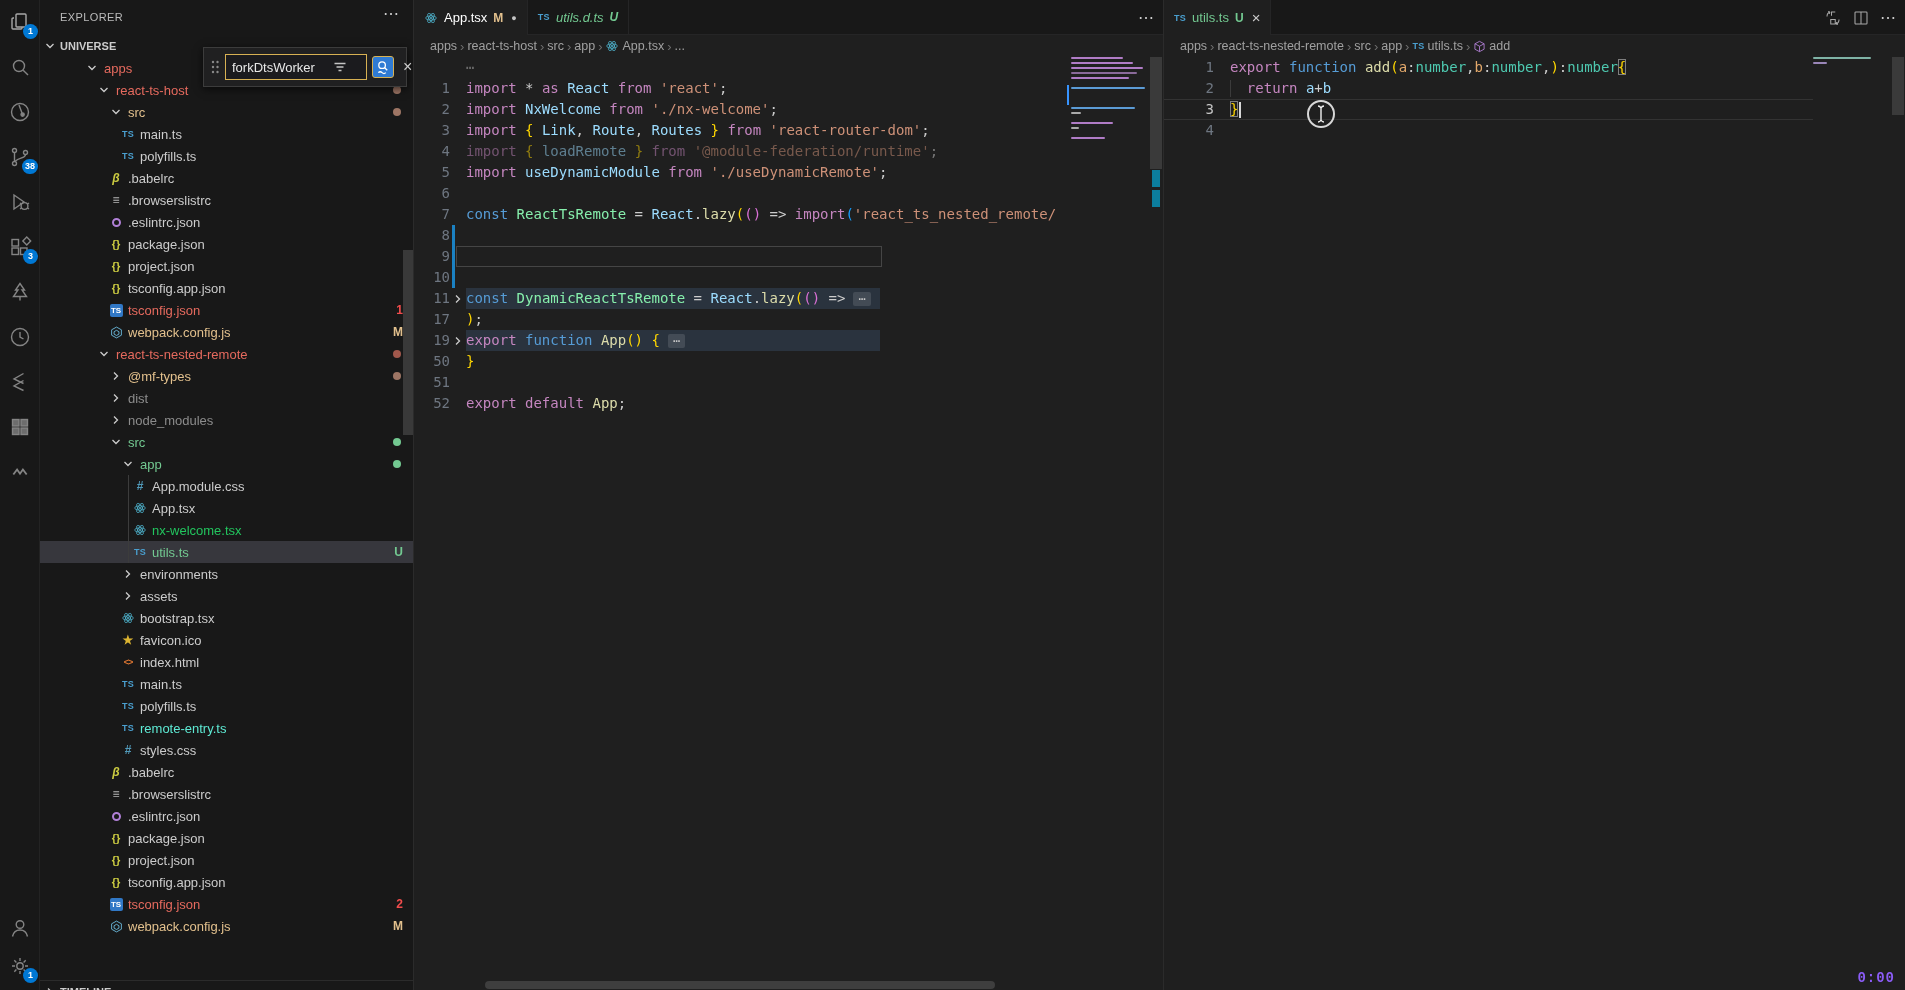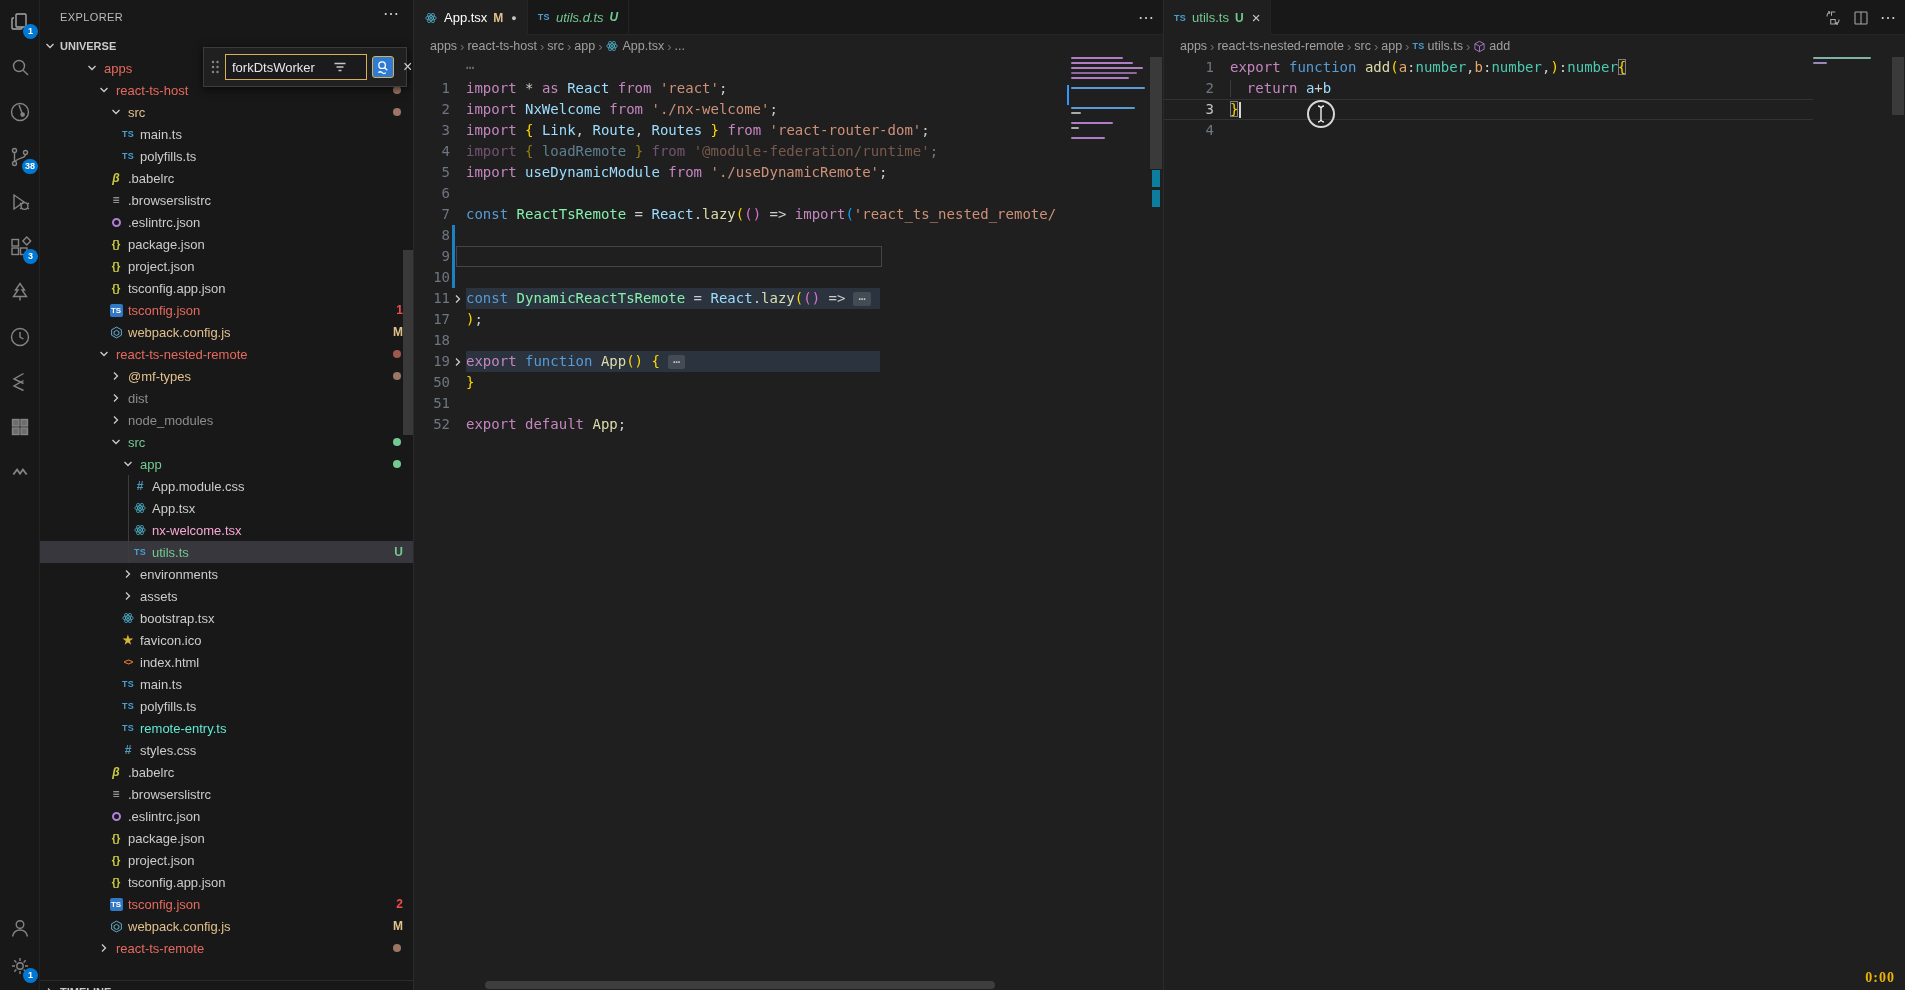--- a/index.html
+++ b/index.html
@@ -100,21 +100,21 @@
   .mm-change { position:absolute; left:-4px; top:28px; width:2px; height:20px; background:#3794ff; }
   .vscroll { position:absolute; right:0; top:0; bottom:0; width:14px; }
   .vs-slider { position:absolute; left:1px; right:1px; background:rgba(121,121,121,.3); }
   .vs-mark { position:absolute; left:3px; right:3px; background:#0c7d9d; }
   .hscroll { position:absolute; left:0; right:0; bottom:0; height:10px; }
   .hs-slider { position:absolute; top:1px; height:8px; background:rgba(121,121,121,.35); border-radius:4px; }
 
   
   .mouse-cursor { position:absolute; left:1307px; top:100px; width:28px; height:28px; border:2px solid rgba(235,235,235,.9);
     border-radius:50%; display:flex; align-items:center; justify-content:center; z-index:50; pointer-events:none; }
-  .timer-overlay { position:absolute; right:10px; bottom:4px; color:#eab308; font-family:Liberation Serif, serif;
+  .timer-overlay { position:absolute; right:10px; bottom:4px; color:#8b5cf6; font-family:Liberation Mono, monospace;
     font-size:14px; font-weight:bold; z-index:50; letter-spacing:1px; }
 
   .icon-ts { color:#4a9fcf; font-size:9px; font-weight:bold; letter-spacing:.3px; }
   .icon-tsconfig { display:inline-block; width:13px; height:13px; background:#3178c6; color:#fff; font-size:8px;
     font-weight:bold; text-align:center; line-height:13px; border-radius:2px; }
   .icon-json { color:#cbcb41; font-weight:bold; font-size:11px; }
   .icon-css { color:#519aba; font-weight:bold; font-size:12px; }
   .icon-html { color:#e37933; font-weight:bold; font-size:9px; letter-spacing:-1px; }
   .icon-babel { color:#cbcb41; font-style:italic; font-weight:bold; font-size:12px; }
   .icon-browserslist { color:#b5b5b5; font-size:12px; }
@@ -393,21 +393,21 @@
         </div>
         <div class="tree-row" style="padding-left: 92px;">
           <span class="tr-icon">
             <svg width="14" height="14" viewBox="0 0 24 24" fill="none" stroke="#53c1de" stroke-width="1.2">
               <ellipse cx="12" cy="12" rx="9" ry="3.6"></ellipse>
               <ellipse cx="12" cy="12" rx="9" ry="3.6" transform="rotate(60 12 12)"></ellipse>
               <ellipse cx="12" cy="12" rx="9" ry="3.6" transform="rotate(120 12 12)"></ellipse>
               <circle cx="12" cy="12" r="1.6" fill="#53c1de" stroke="none"></circle>
             </svg>
           </span>
-          <span class="tr-label" style="color:#f9a8d4">nx-welcome.tsx</span>
+          <span class="tr-label" style="color:#22c55e">nx-welcome.tsx</span>
         </div>
         <div class="tree-row selected" style="padding-left: 92px;">
           <span class="tr-icon">
             <span class="icon-ts">TS</span>
           </span>
           <span class="tr-label" style="color:#73C991">utils.ts</span>
           <span class="tr-badge" style="color:#73C991">U</span>
         </div>
         <div class="tree-row" style="padding-left: 80px;">
           <span class="tr-chev">
@@ -517,29 +517,20 @@
         </div>
         <div class="tree-row" style="padding-left: 68px;">
           <span class="tr-icon">
             <svg width="13" height="13" viewBox="0 0 24 24" fill="none" stroke="#6fc3e8" stroke-width="1.6">
               <path d="M12 2 L21 7 V17 L12 22 L3 17 V7 Z"></path>
               <path d="M12 8 L16.5 10.5 V15 L12 17.5 L7.5 15 V10.5 Z"></path>
             </svg>
           </span>
           <span class="tr-label" style="color:#E2C08D">webpack.config.js</span>
           <span class="tr-badge" style="color:#E2C08D">M</span>
-        </div>
-        <div class="tree-row" style="padding-left: 56px;">
-          <span class="tr-chev">
-            <svg width="12" height="12" viewBox="0 0 12 12" fill="none" stroke="#cccccc" stroke-width="1.3">
-              <path d="M4 2.5 L7.5 6 L4 9.5"></path>
-            </svg>
-          </span>
-          <span class="tr-label" style="color:#E66A5E">react-ts-remote</span>
-          <span class="tr-dot" style="background:#9d7564"></span>
         </div>
         <div class="tree-guide" style="top: 418px; height: 88px;"></div>
       </div>
     <div class="section-header section-timeline">
       <span class="chev" id="timeline-chev">
           <svg width="12" height="12" viewBox="0 0 12 12" fill="none" stroke="#cccccc" stroke-width="1.3">
             <path d="M4 2.5 L7.5 6 L4 9.5"></path>
           </svg>
         </span>
       <span>TIMELINE</span>
@@ -646,21 +637,20 @@
         <div class="code-row"><span class="gutter"><span class="lnum" style="">5</span><span class="foldz"></span></span><span class="ltext" style=""><span class="tk-k">import</span><span class="tk-p"> </span><span class="tk-v">useDynamicModule</span><span class="tk-p"> </span><span class="tk-k">from</span><span class="tk-p"> </span><span class="tk-s">'./useDynamicRemote'</span><span class="tk-p">;</span></span></div>
         <div class="code-row"><span class="gutter"><span class="lnum" style="">6</span><span class="foldz"></span></span><span class="ltext" style=""></span></div>
         <div class="code-row"><span class="gutter"><span class="lnum" style="">7</span><span class="foldz"></span></span><span class="ltext" style=""><span class="tk-kc">const</span><span class="tk-p"> </span><span class="tk-c">ReactTsRemote</span><span class="tk-p"> = </span><span class="tk-v">React</span><span class="tk-p">.</span><span class="tk-f">lazy</span><span class="tk-b1">(</span><span class="tk-b2">()</span><span class="tk-p"> =&gt; </span><span class="tk-k">import</span><span class="tk-b3">(</span><span class="tk-s">'react_ts_nested_remote/</span></span></div>
         <div class="code-row"><i class="gut-blue"></i><span class="gutter"><span class="lnum" style="">8</span><span class="foldz"></span></span><span class="ltext" style=""></span></div>
         <div class="code-row row-box"><i class="gut-blue"></i><span class="gutter"><span class="lnum" style="">9</span><span class="foldz"></span></span><span class="ltext" style=""></span></div>
         <div class="code-row"><i class="gut-blue"></i><span class="gutter"><span class="lnum" style="">10</span><span class="foldz"></span></span><span class="ltext" style=""></span></div>
         <div class="code-row"><i class="fold-bg"></i><span class="gutter"><span class="lnum" style="">11</span><span class="foldz"><svg width="12" height="12" viewBox="0 0 12 12" fill="none" stroke="#cccccc" stroke-width="1.3">
                 <path d="M4 2.5 L7.5 6 L4 9.5"></path>
               </svg></span></span><span class="ltext" style=""><span class="tk-kc">const</span><span class="tk-p"> </span><span class="tk-c">DynamicReactTsRemote</span><span class="tk-p"> = </span><span class="tk-v">React</span><span class="tk-p">.</span><span class="tk-f">lazy</span><span class="tk-b1">(</span><span class="tk-b2">()</span><span class="tk-p"> =&gt;</span><span class="tk-fe">⋯</span></span></div>
         <div class="code-row"><span class="gutter"><span class="lnum" style="">17</span><span class="foldz"></span></span><span class="ltext" style=""><span class="tk-b1">)</span><span class="tk-p">;</span></span></div>
-        <div class="code-row"><span class="gutter"><span class="lnum" style="">18</span><span class="foldz"></span></span><span class="ltext" style=""></span></div>
         <div class="code-row"><i class="fold-bg"></i><span class="gutter"><span class="lnum" style="">19</span><span class="foldz"><svg width="12" height="12" viewBox="0 0 12 12" fill="none" stroke="#cccccc" stroke-width="1.3">
                 <path d="M4 2.5 L7.5 6 L4 9.5"></path>
               </svg></span></span><span class="ltext" style=""><span class="tk-k">export</span><span class="tk-p"> </span><span class="tk-kc">function</span><span class="tk-p"> </span><span class="tk-f">App</span><span class="tk-b1">()</span><span class="tk-p"> </span><span class="tk-b1">{</span><span class="tk-fe">⋯</span></span></div>
         <div class="code-row"><span class="gutter"><span class="lnum" style="">50</span><span class="foldz"></span></span><span class="ltext" style=""><span class="tk-b1">}</span></span></div>
         <div class="code-row"><span class="gutter"><span class="lnum" style="">51</span><span class="foldz"></span></span><span class="ltext" style=""></span></div>
         <div class="code-row"><span class="gutter"><span class="lnum" style="">52</span><span class="foldz"></span></span><span class="ltext" style=""><span class="tk-k">export</span><span class="tk-p"> </span><span class="tk-k">default</span><span class="tk-p"> </span><span class="tk-f">App</span><span class="tk-p">;</span></span></div>
         <div class="minimap">
           <i class="mm-change"></i>
           <div class="mm-row" style="width: 52px; background: rgb(176, 124, 198);"></div>
           <div class="mm-row" style="width: 62px; background: rgb(176, 124, 198);"></div>

